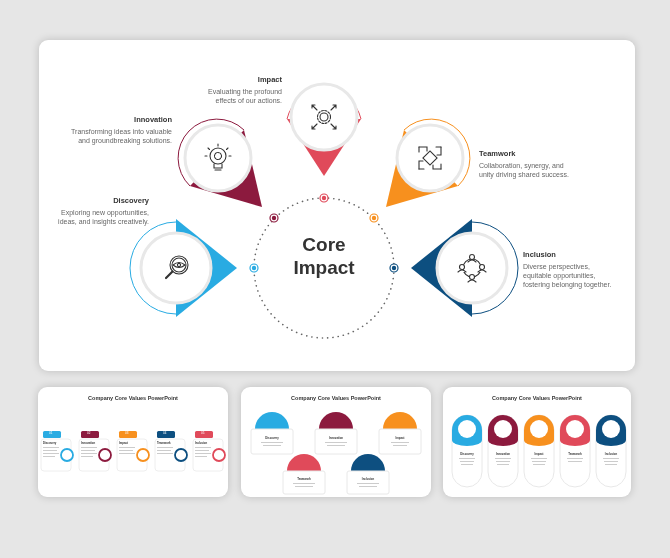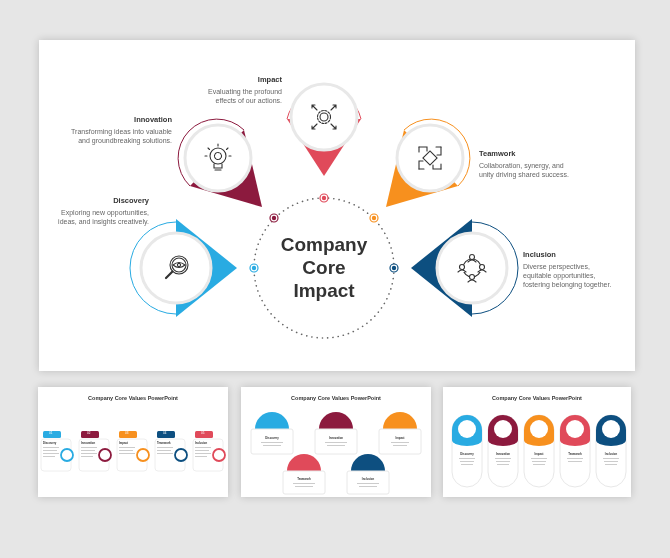--- a/index.html
+++ b/index.html
@@ -1,18 +1,18 @@
 <!DOCTYPE html>
 <html><head>
 <meta charset="utf-8">
 <style>
   * { box-sizing: border-box; margin: 0; padding: 0; }
   html, body { width: 670px; height: 558px; overflow: hidden; }
   body { background: #e6e6e6; font-family: "Liberation Sans", sans-serif; position: relative; }
-  .slide { position: absolute; background: #fff; box-shadow: 0 0 8px rgba(0,0,0,0.18); overflow: hidden; }
+  .slide { position: absolute; background: #fff; box-shadow: 0 0 8px rgba(0,0,0,0.18); overflow: hidden; border-radius: 9px; }
   #main-slide { left: 39px; top: 40px; width: 596px; height: 331px; }
   #thumb-1 { left: 38px; top: 387px; width: 190px; height: 110px; }
   #thumb-2 { left: 241px; top: 387px; width: 190px; height: 110px; }
   #thumb-3 { left: 443px; top: 387px; width: 188px; height: 110px; }
   svg { display: block; }
   .lbl { position: absolute; color: #444; font-size: 7px; line-height: 9px; }
   .lbl .t { font-weight: bold; font-size: 7.5px; color: #333; display: block; margin-bottom: 3px; }
   .lbl .d { color: #666; display: block; }
   .right { text-align: right; }
   .center-title { position: absolute; left: 215px; top: 200px; width: 140px; text-align: center; font-weight: bold; font-size: 19px; line-height: 23px; color: #333; }
@@ -138,21 +138,20 @@
     <span class="d">unity driving shared success.</span>
   </div>
   <div class="lbl" style="left:484px; top:210px; width:110px;">
     <span class="t">Inclusion</span>
     <span class="d">Diverse perspectives,</span>
     <span class="d">equitable opportunities,</span>
     <span class="d">fostering belonging together.</span>
   </div>
 
   <div class="center-title" style="left:215px; top:193px;">
-    <div>Company</div>
     <div>Core</div>
     <div>Impact</div>
   </div>
 </div>
 
 <div class="slide" id="thumb-1">
   <div class="thumb-title">Company Core Values PowerPoint</div>
   <svg width="190" height="110" style="position:absolute;left:0;top:0;">
     <g>
       <rect x="3" y="52" width="30" height="32" rx="3" fill="#fff" stroke="#eee"></rect>

